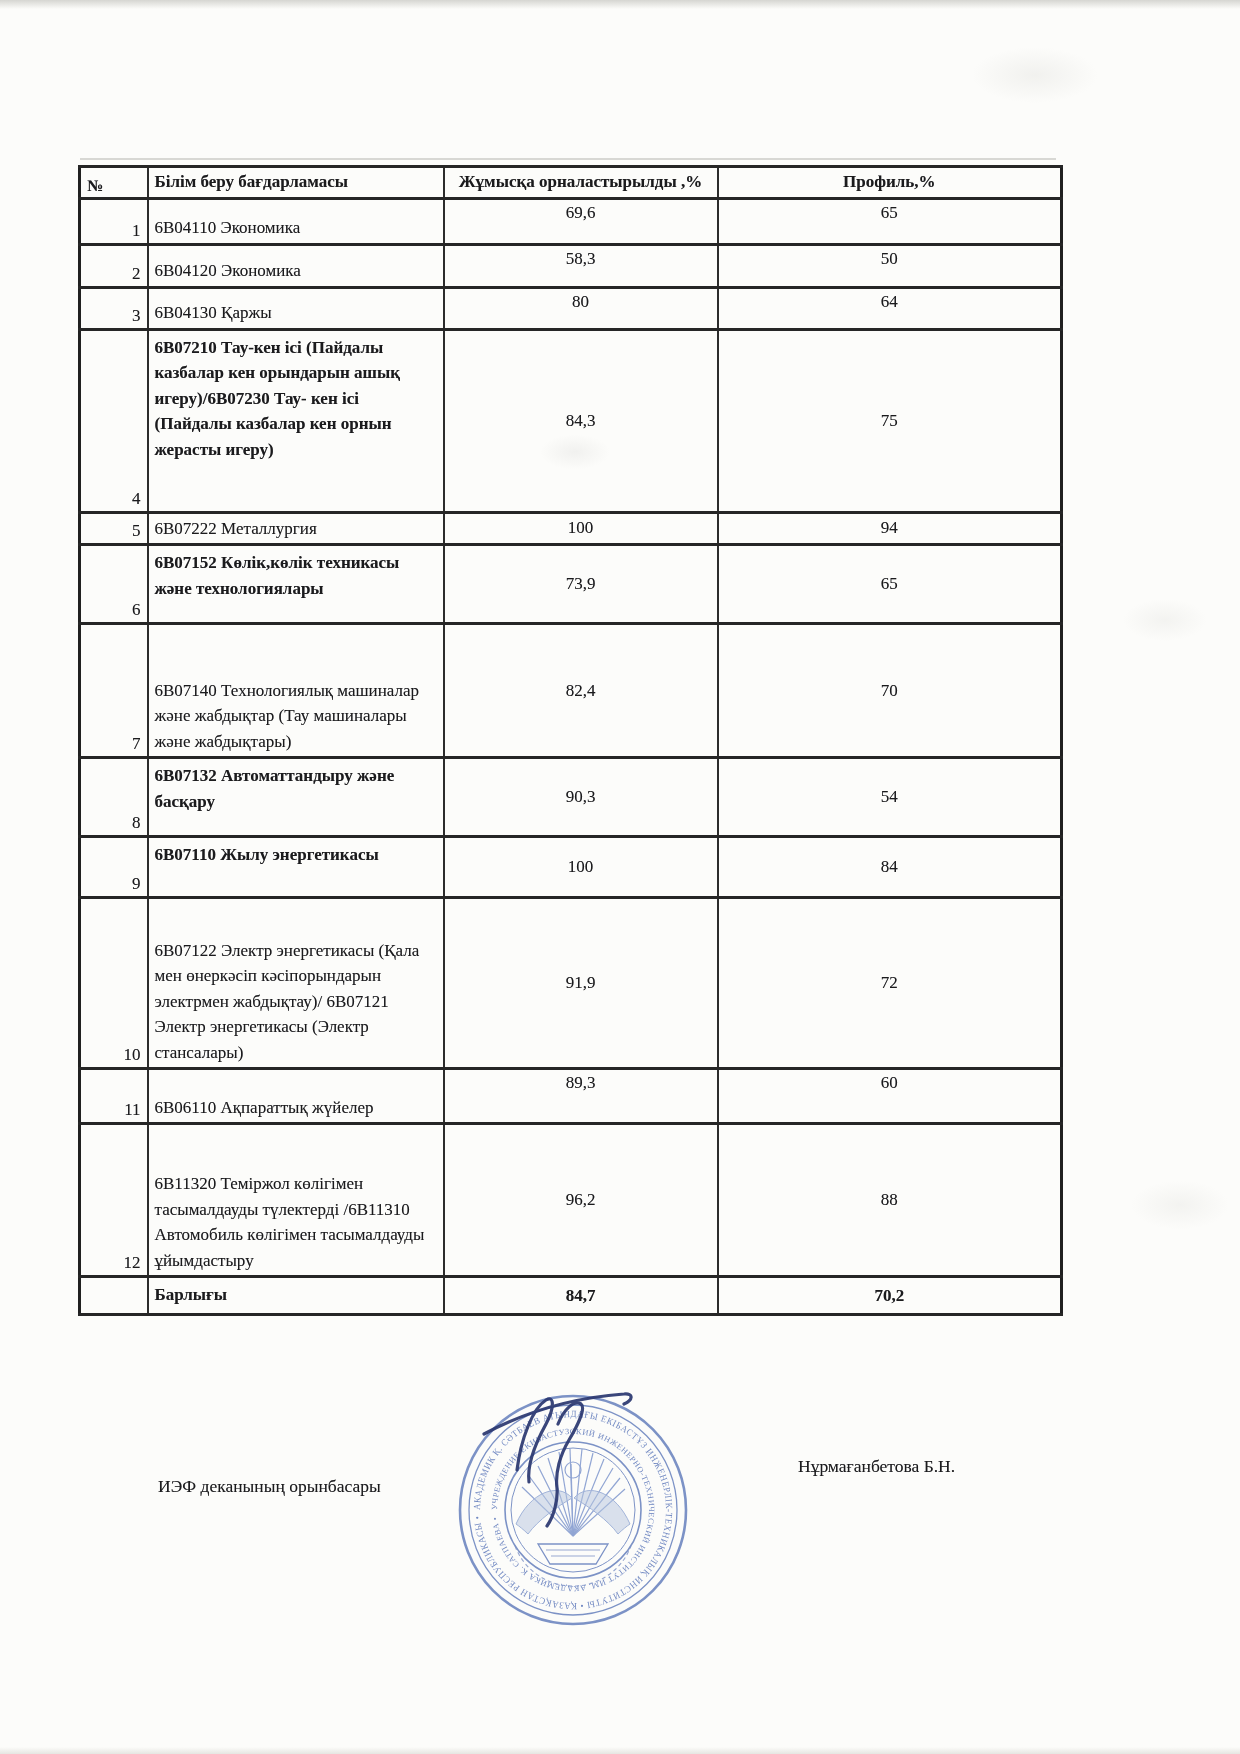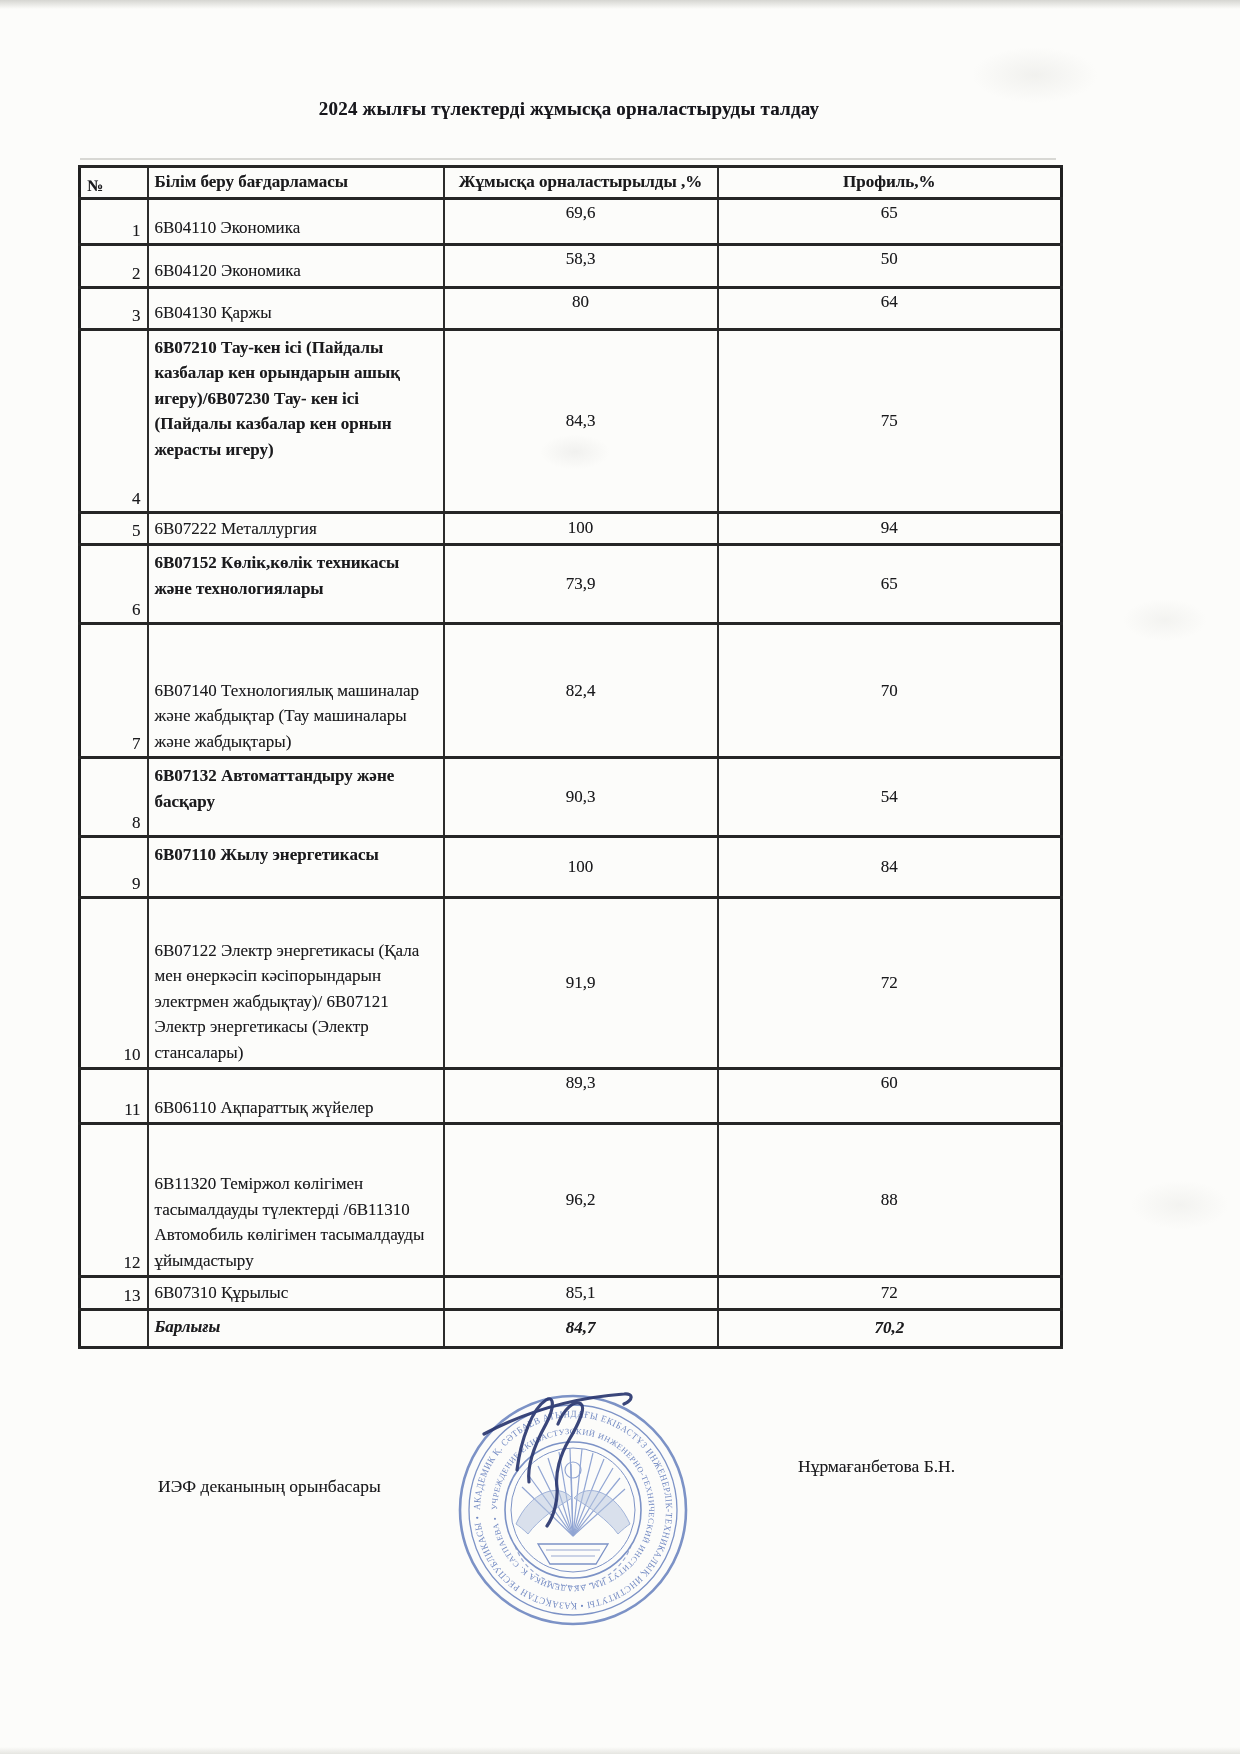--- a/index.html
+++ b/index.html
@@ -43,38 +43,37 @@
   }
   table.emp{border:3px solid #202020;}
   th.h-no{vertical-align:bottom;text-align:left;padding:2px 2px 5px 4px;font-weight:bold;font-size:16px;}
   th.h-prog{vertical-align:middle;text-align:left;padding-left:8px;font-weight:bold;}
   th.h-emp,th.h-prof{vertical-align:middle;text-align:center;font-weight:bold;line-height:1.45;}
   td.no-cell{vertical-align:bottom;text-align:right;padding:1px 2px 2px 1px;}
   td.prog-cell{vertical-align:bottom;padding:1px 6px 3px 7px;line-height:1.5;}
   td.prog-cell.ptop{vertical-align:top;padding-top:4px;font-weight:bold;}
   td.val-cell{text-align:center;vertical-align:middle;}
   td.val-cell.vtop{vertical-align:top;padding-top:3px;}
-  tr.total-row td{font-weight:bold;font-style:italic;}
+  tr.total-row td{font-weight:bold;}
   tr.total-row td.prog-cell{vertical-align:middle;padding-bottom:4px;}
   
   .sig-label-left{position:absolute;left:158px;top:1458px;font-size:17.5px;
     text-shadow:0 0 .4px rgba(10,10,20,.35);margin-top:18px;}
   .sig-name-right{position:absolute;left:798px;top:1456px;font-size:17.5px;
     text-shadow:0 0 .4px rgba(10,10,20,.35);}
   .stamp-wrap{position:absolute;left:420px;top:1378px;width:320px;height:310px;
     filter:blur(.3px) saturate(.92);}
 </style>
 </head>
 <body>
 
 <div class="page">
   <div class="scan-edge-top"></div>
   <div class="scan-blotches"></div>
 
-  <div class="title">2024 жылғы түлектерді жұмысқа орналастыруды талдау</div>
   <div class="ghost-line"></div>
 
   <table class="emp">
     <colgroup>
       <col style="width:68px">
         <col style="width:296px">
         <col style="width:274px">
         <col style="width:344px">
     </colgroup>
     <thead>
@@ -151,26 +150,20 @@
     <td class="prog-cell">6В06110 Ақпараттық жүйелер</td>
     <td class="val-cell vtop">89,3</td>
     <td class="val-cell vtop">60</td>
   </tr>
         <tr style="height: 153px;">
     <td class="no-cell">12</td>
     <td class="prog-cell">6В11320 Теміржол көлігімен тасымалдауды түлектерді /6В11310 Автомобиль көлігімен тасымалдауды ұйымдастыру</td>
     <td class="val-cell">96,2</td>
     <td class="val-cell">88</td>
   </tr>
-        <tr style="height: 30px;">
-    <td class="no-cell">13</td>
-    <td class="prog-cell">6В07310 Құрылыс</td>
-    <td class="val-cell">85,1</td>
-    <td class="val-cell">72</td>
-  </tr>
       </tbody>
     <tfoot>
       <tr class="total-row" style="height:38px">
         <td class="no-cell"></td>
         <td class="prog-cell">Барлығы</td>
         <td class="val-cell">84,7</td>
         <td class="val-cell">70,2</td>
       </tr>
     </tfoot>
   </table>

